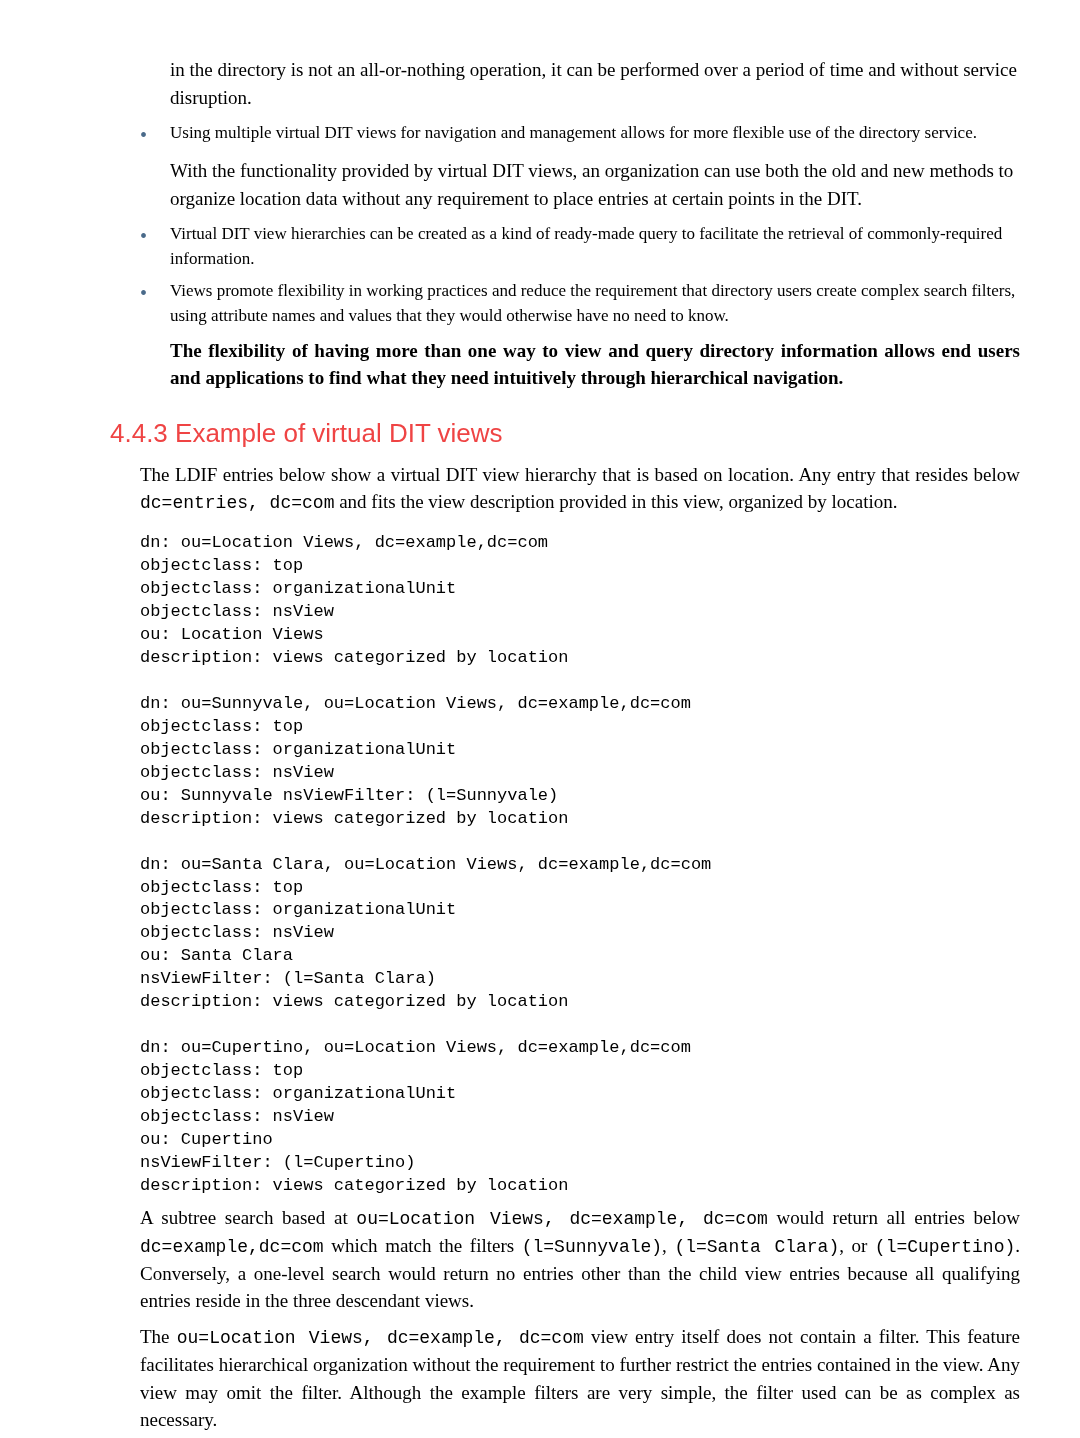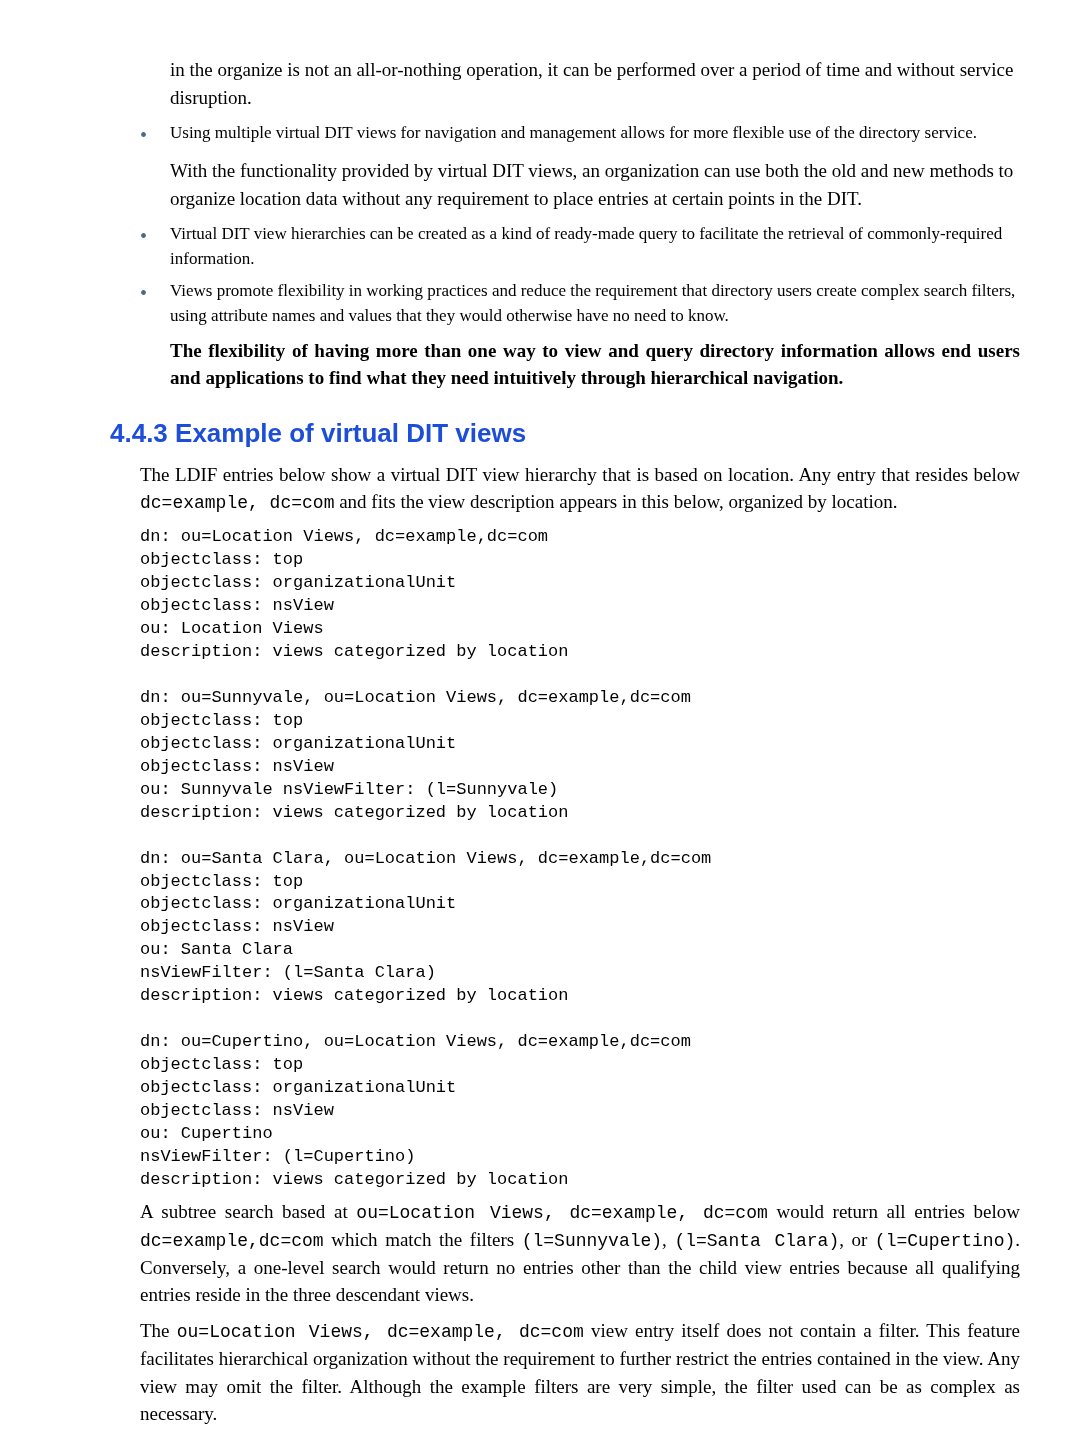--- a/index.html
+++ b/index.html
@@ -36,51 +36,51 @@
     flex: 1;
   }
   .sub-para {
     margin-left: 30px;
     font-size: 19px;
     line-height: 1.45;
     margin-bottom: 10px;
     margin-top: 6px;
   }
   h2.section {
-    color: #1d4ed8;
+    color: #ef4444;
     font-family: Arial, Helvetica, sans-serif;
-    font-weight: 700;
+    font-weight: 400;
     font-size: 26px;
     margin: 26px 0 12px -30px;
   }
   .body-para {
     font-size: 19px;
     line-height: 1.45;
     margin-bottom: 8px;
     text-align: justify;
   }
   .code-inline {
     font-family: 'Courier New', Courier, monospace;
     font-size: 18px;
   }
   pre.code-block {
     font-family: 'Courier New', Courier, monospace;
     font-size: 17px;
     line-height: 1.35;
-    margin: 10px 0 6px 0;
+    margin: 16px 0 6px 0;
     white-space: pre;
   }
 </style>
 </head>
 <body>
 
 <div class="page">
   <div class="content">
 
-    <div class="sub-para">in the organize is not an all-or-nothing operation, it can be performed over a period of time and without service disruption.</div>
+    <div class="sub-para">in the directory is not an all-or-nothing operation, it can be performed over a period of time and without service disruption.</div>
 
     <div class="bullet-row">
       <div class="bullet">•</div>
       <div class="bullet-text">Using multiple virtual DIT views for navigation and management allows for more flexible use of the directory service.</div>
     </div>
     <div class="sub-para">With the functionality provided by virtual DIT views, an organization can use both the old and new methods to organize location data without any requirement to place entries at certain points in the DIT.</div>
 
     <div class="bullet-row">
       <div class="bullet">•</div>
       <div class="bullet-text">Virtual DIT view hierarchies can be created as a kind of ready-made query to facilitate the retrieval of commonly-required information.</div>
@@ -88,21 +88,21 @@
 
     <div class="bullet-row">
       <div class="bullet">•</div>
       <div class="bullet-text">Views promote flexibility in working practices and reduce the requirement that directory users create complex search filters, using attribute names and values that they would otherwise have no need to know.</div>
     </div>
     <div class="sub-para" style="text-align:justify;font-weight:bold;">The flexibility of having more than one way to view and query directory information allows end users and applications to find what they need intuitively through hierarchical navigation.</div>
 
     <h2 class="section">4.4.3 Example of virtual DIT views</h2>
 
     <div class="body-para">
-      <span>The LDIF entries below show a virtual DIT view hierarchy that is based on location. Any entry that resides below </span><span class="code-inline">dc=example, dc=com</span><span> and fits the view description appears in this below, organized by location.</span>
+      <span>The LDIF entries below show a virtual DIT view hierarchy that is based on location. Any entry that resides below </span><span class="code-inline">dc=entries, dc=com</span><span> and fits the view description provided in this view, organized by location.</span>
     </div>
 
     <pre class="code-block">dn: ou=Location Views, dc=example,dc=com
 objectclass: top
 objectclass: organizationalUnit
 objectclass: nsView
 ou: Location Views
 description: views categorized by location
 
 dn: ou=Sunnyvale, ou=Location Views, dc=example,dc=com

